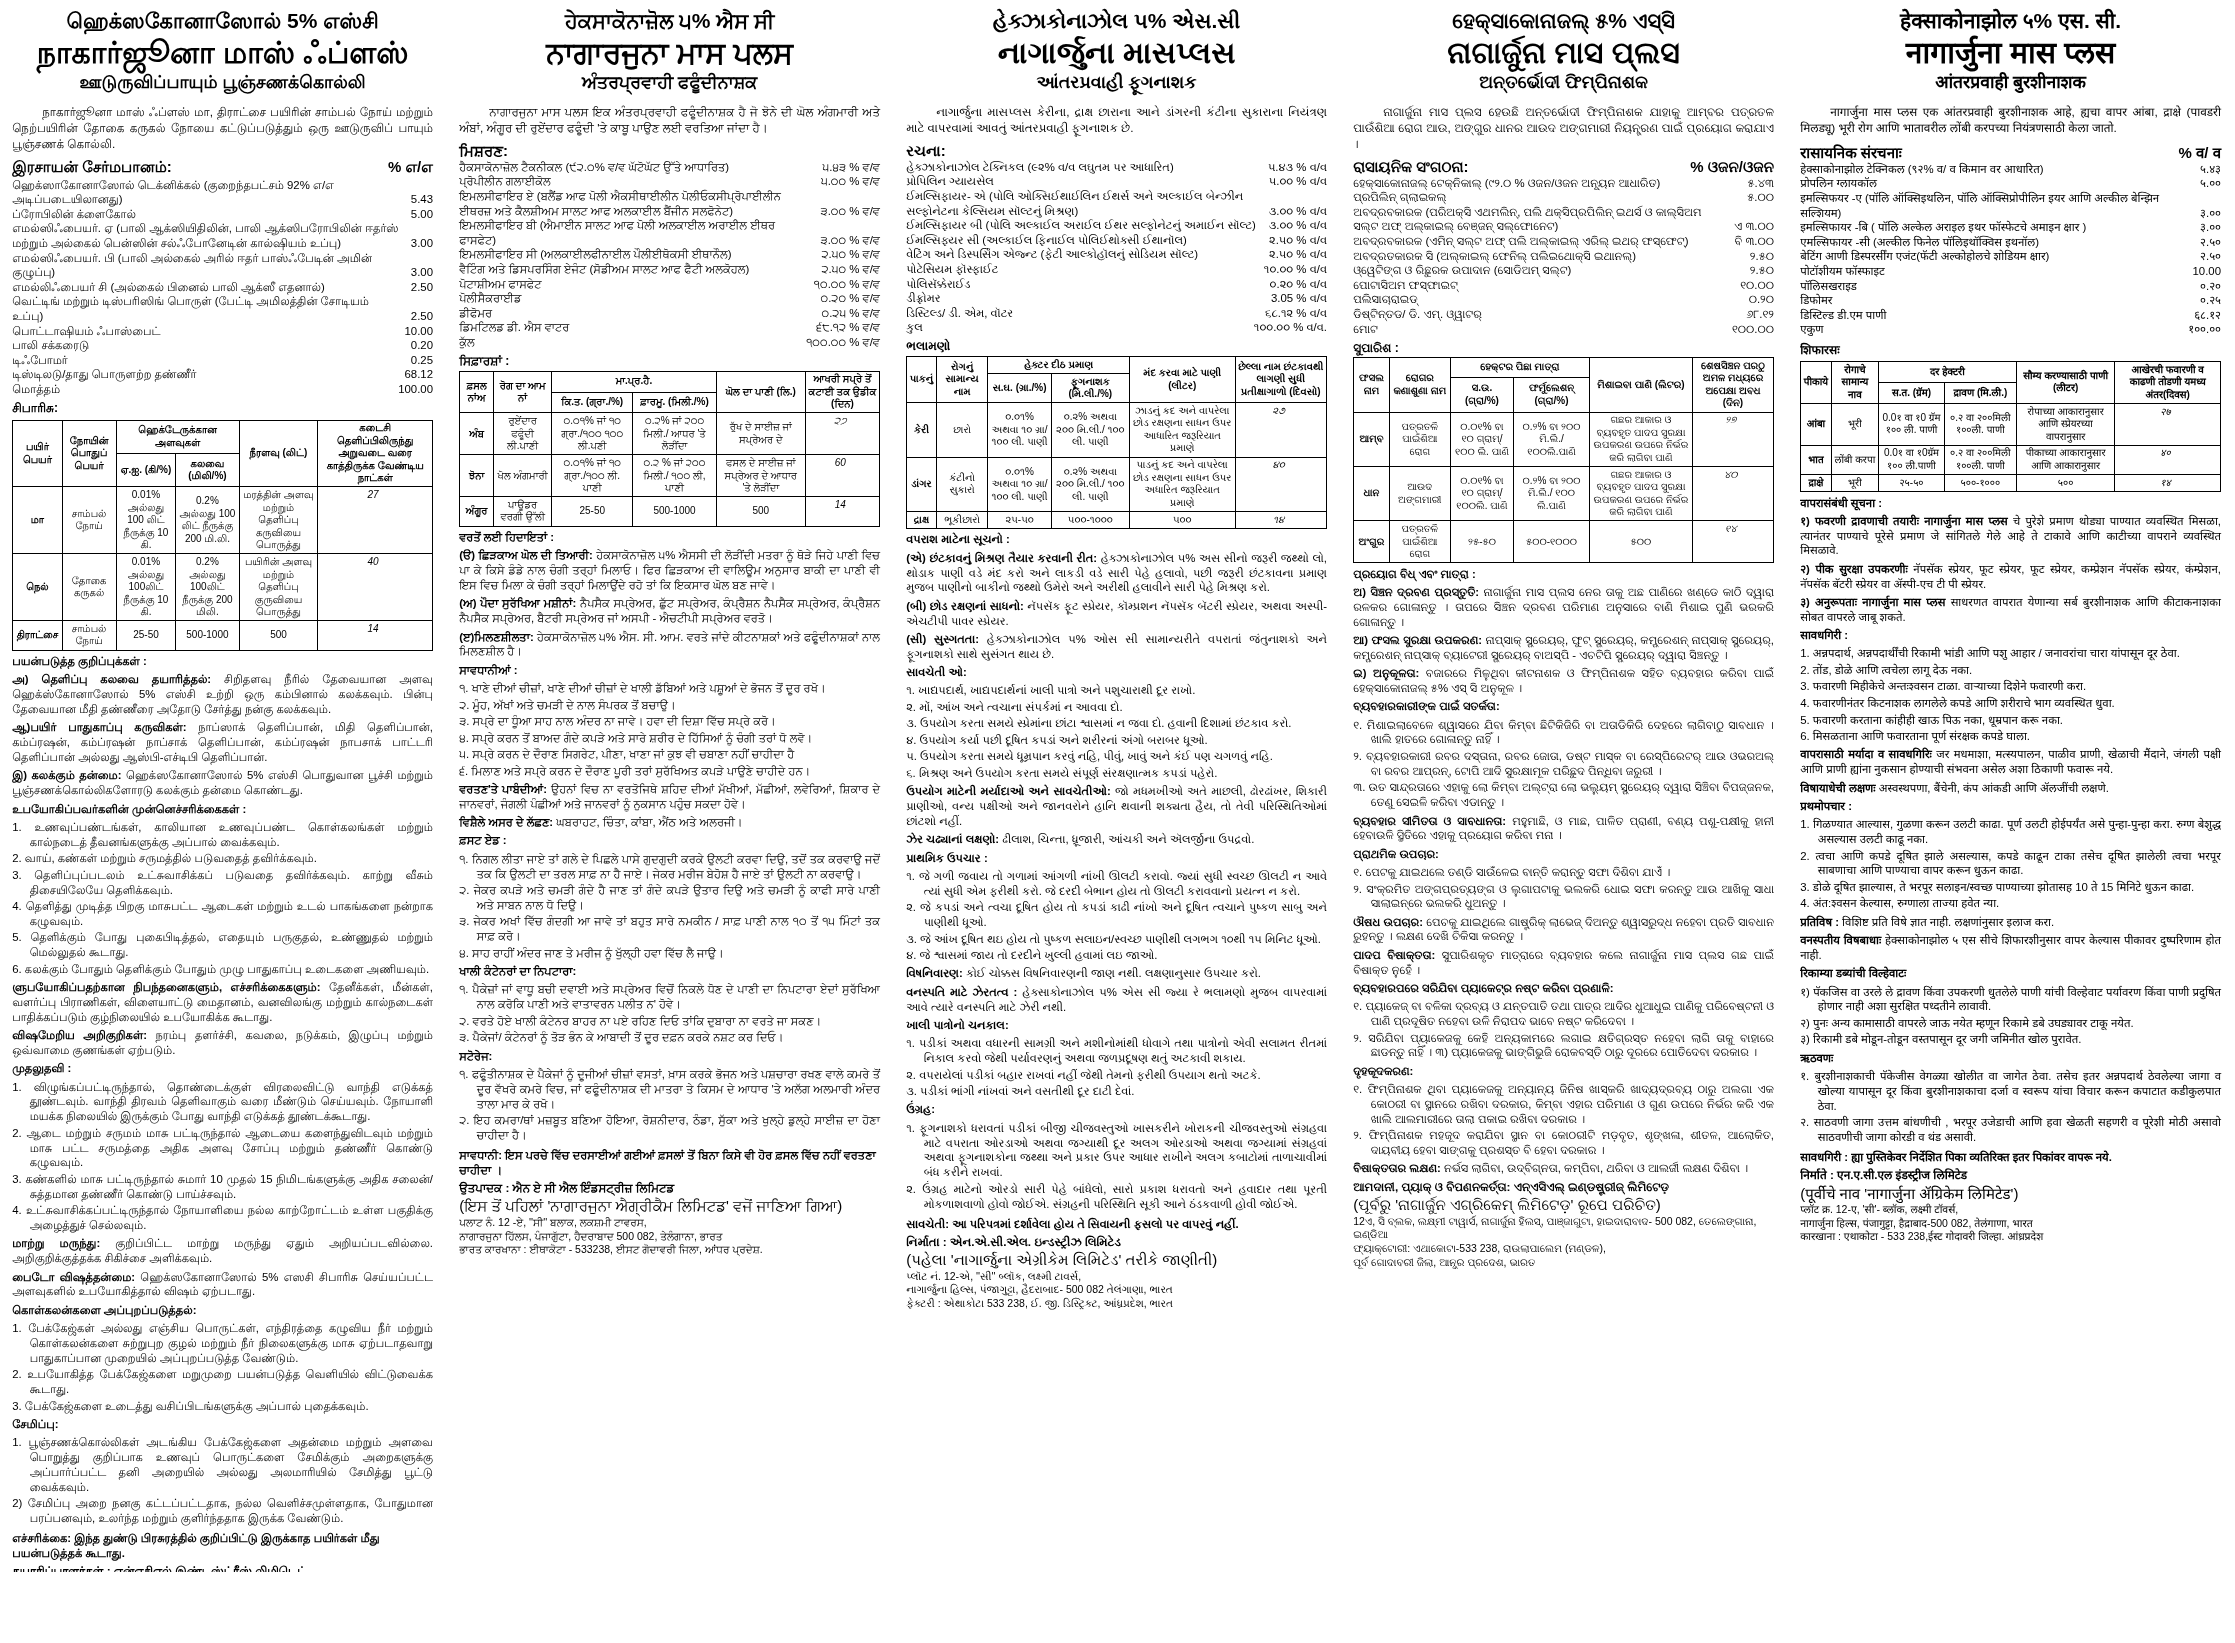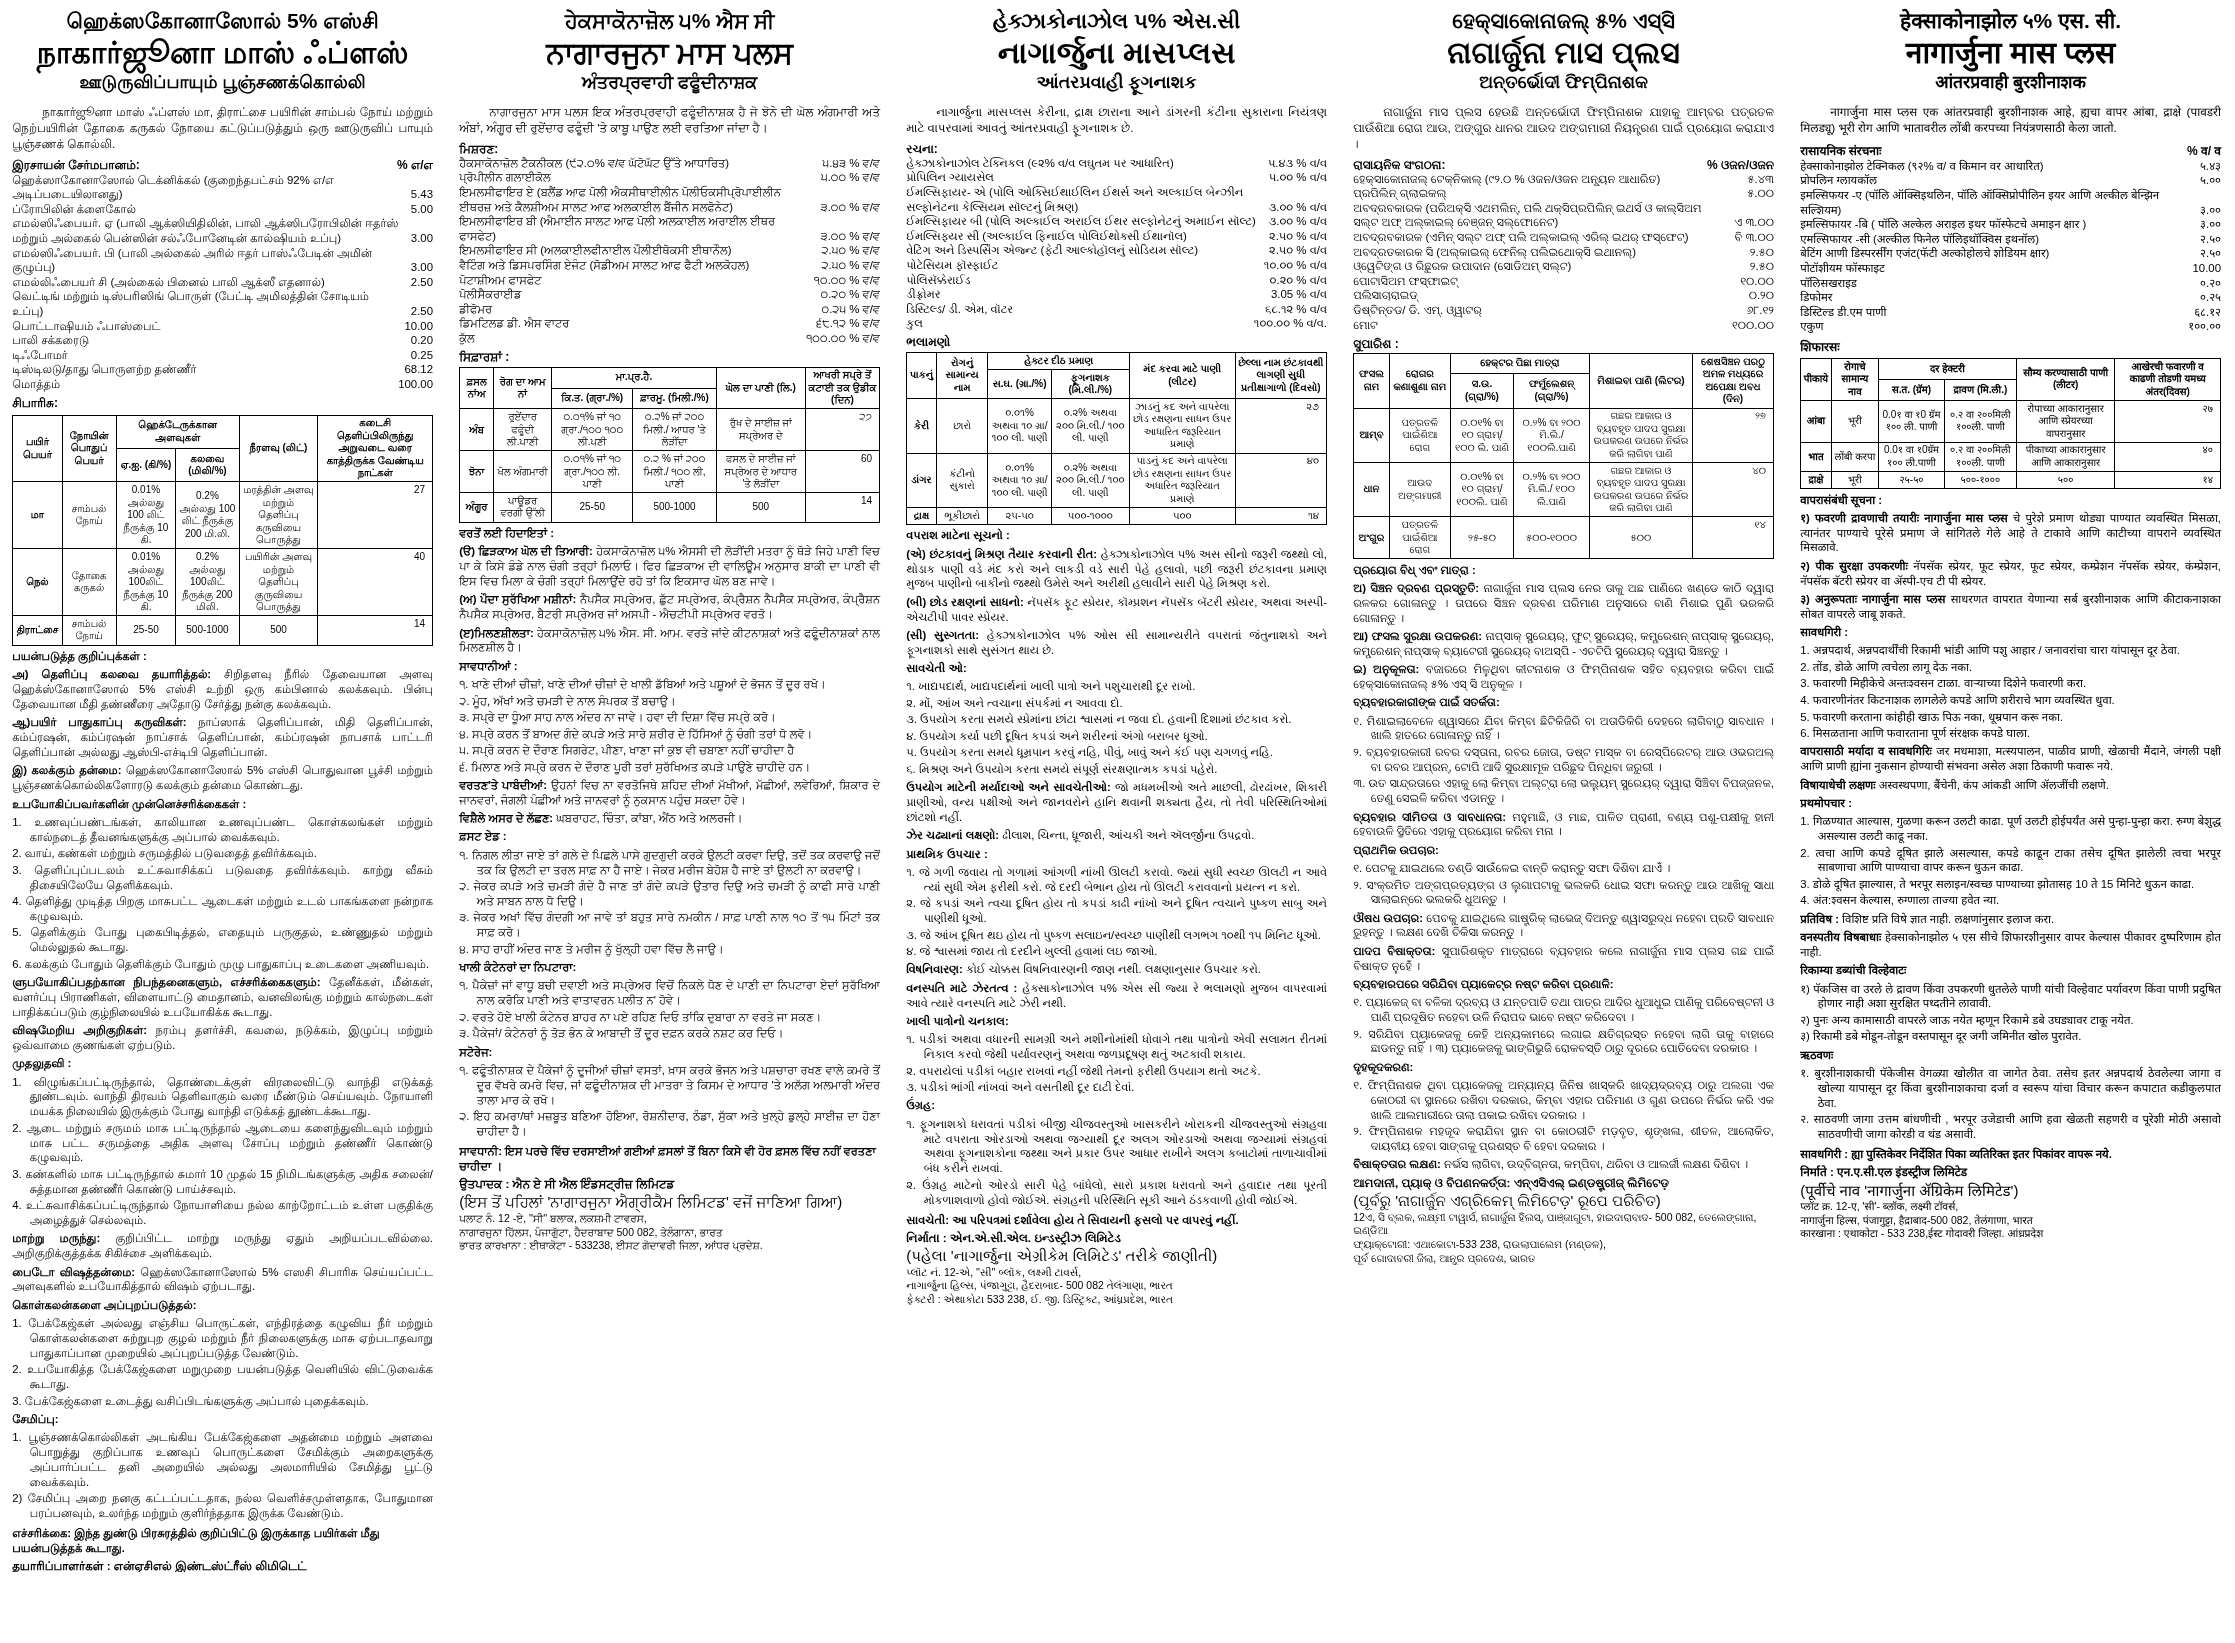--- a/index.html
+++ b/index.html
@@ -3,30 +3,30 @@
 <meta charset="utf-8">
 <style>
   html,body{margin:0;padding:0;background:#ffffff;color:#000000;}
   body{width:2236px;height:1644px;overflow:hidden;font-family:"Liberation Sans",sans-serif;}
   #columns{display:flex;width:2236px;height:1644px;}
   .column{width:447px;height:1572px;box-sizing:border-box;padding:8.7px 14px 7px 12.2px;overflow:hidden;}
   .t1{font-size:21px;font-weight:bold;text-align:center;line-height:1.15;}
   .t2{font-size:30px;font-weight:bold;text-align:center;line-height:1.2;margin:2.6px 0 0.9px 0;}
   .t3{font-size:17.5px;font-weight:bold;text-align:center;line-height:1.2;margin-bottom:8.7px;}
   .intro{font-size:11.8px;line-height:1.34;text-align:justify;text-indent:30px;margin-bottom:5.2px;}
-  .comp-head{display:flex;justify-content:space-between;font-weight:bold;font-size:12px;margin-top:1.7px;}
+  .comp-head{display:flex;justify-content:space-between;font-weight:bold;font-size:15px;margin-top:1.7px;}
   .comp-row{display:flex;justify-content:space-between;align-items:flex-end;font-size:11.4px;line-height:1.28;gap:8.7px;}
   .comp-row .lab{flex:1 1 auto;}
   .comp-row .val{white-space:nowrap;}
   .reco-head{font-weight:bold;font-size:12.2px;margin:4.4px 0 2.6px 0;}
   table.reco{width:100%;border-collapse:collapse;font-size:10px;text-align:center;line-height:1.25;}
   table.reco th,table.reco td{border:1.7px solid #000;padding:1.7px 2.6px;vertical-align:middle;font-weight:normal;}
   table.reco th{font-weight:bold;}
   table.reco td.crop{font-weight:bold;}
-  table.reco td.days{text-align:right;vertical-align:top;padding-right:7px;}
+  table.reco td.days{text-align:center;vertical-align:top;padding-right:7px;font-style:italic;}
   .sec{font-size:11.4px;line-height:1.3;text-align:justify;margin:3.5px 0;}
   .sec-h{font-weight:bold;}
   .item{font-size:11.4px;line-height:1.3;text-align:justify;margin:1.7px 0;padding-left:17.5px;text-indent:-17.5px;}
   .caution{font-size:11.4px;font-weight:bold;margin:5.2px 0 3.5px 0;line-height:1.3;}
   .footer-line{font-size:10.5px;line-height:1.3;}
   .footer-line.f0{font-weight:bold;font-size:11.8px;margin-top:1.7px;}
   .footer-line.f1{font-size:15px;}
 </style>
 </head>
 <body>

